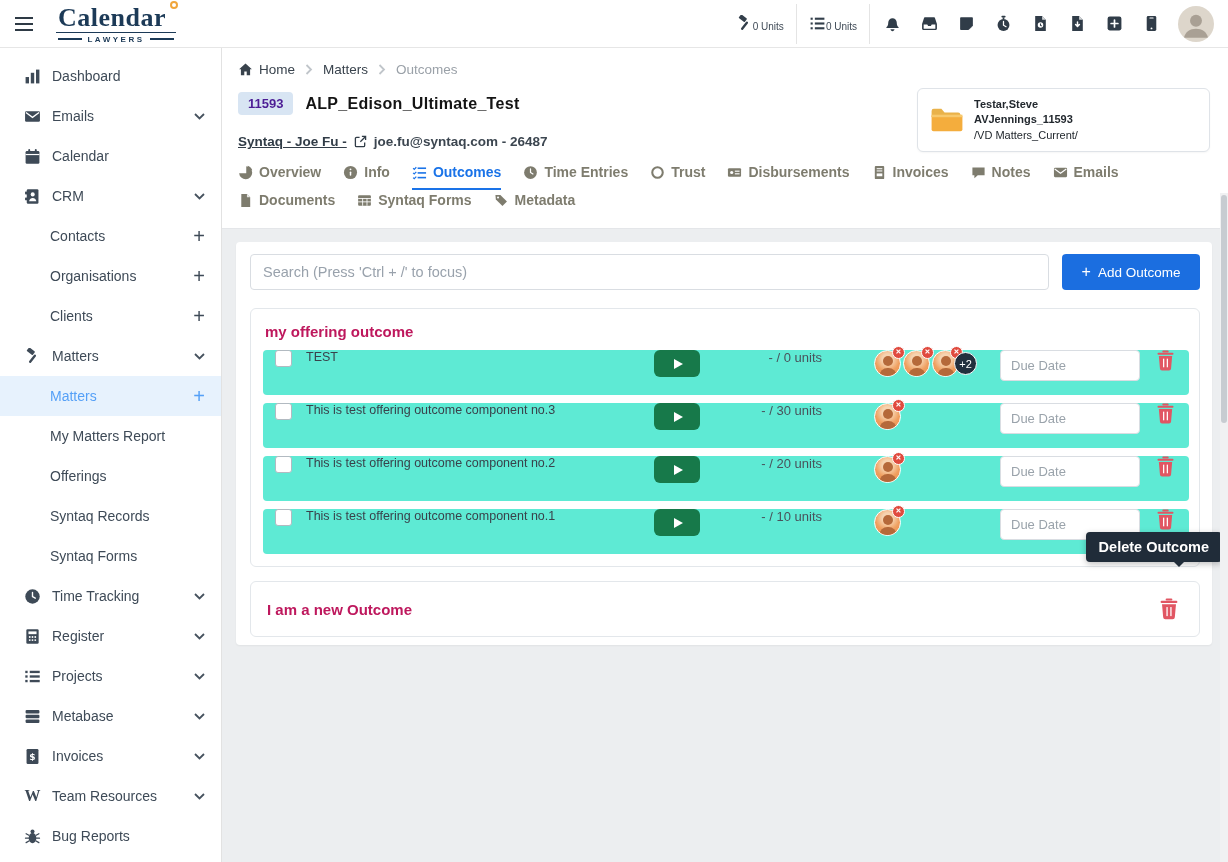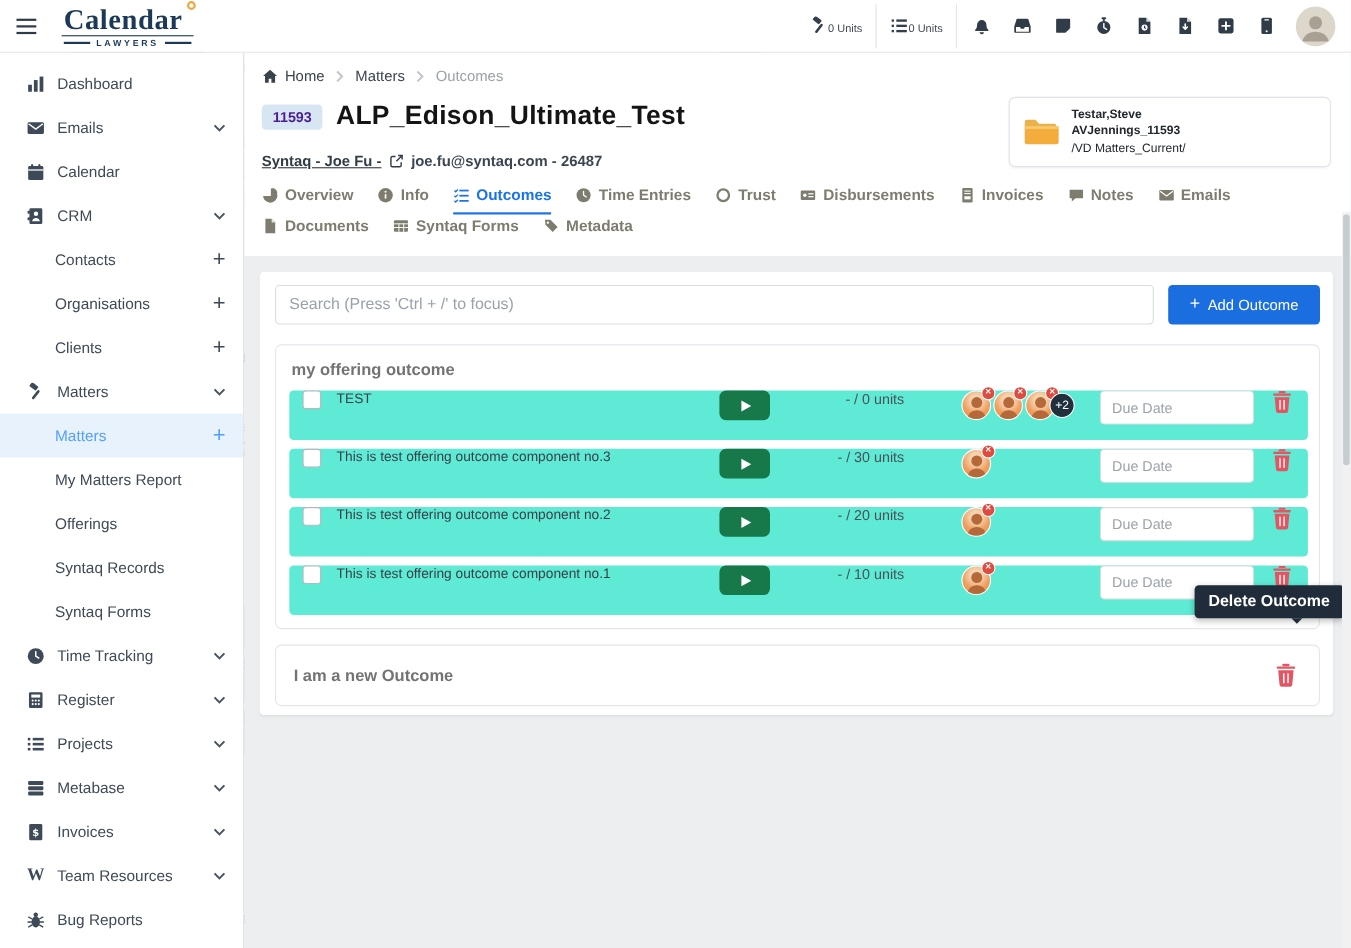--- a/index.html
+++ b/index.html
@@ -46,21 +46,21 @@
   .main { position:fixed; left:222px; top:48px; right:0; bottom:0; background:#eceef0; overflow:hidden; }
   .page-head { background:#fff; padding:14px 18px 0 16px; border-bottom:1px solid #e4e6e9; position:relative; }
 
   .breadcrumb { display:flex; align-items:center; gap:10px; font-size:13.5px; color:#39434d; }
   .breadcrumb .sep { color:#c0c5ca; display:flex; }
   .crumb { display:flex; align-items:center; gap:6px; cursor:pointer; }
   .crumb.muted { color:#9aa1a8; cursor:default; }
 
   .matter-row { display:flex; align-items:center; gap:12px; margin-top:15px; }
   .matter-badge { background:#d8e5f3; color:#4c1d95; font-size:13px; font-weight:700; padding:4px 10px; border-radius:4px; }
-  .matter-title { font-size:24px; font-weight:700; color:#141414; letter-spacing:.3px; }
+  .matter-title { font-size:16px; font-weight:700; color:#141414; letter-spacing:.3px; }
 
   .contact-row { display:flex; align-items:center; gap:7px; margin-top:19px; font-size:13.5px; color:#313c47; }
   .contact-link { font-weight:700; text-decoration:underline; cursor:pointer; color:#313c47; }
   .contact-detail { font-weight:600; color:#3c4650; }
 
   .folder-card { position:absolute; top:40px; right:18px; width:293px; background:#fff;
                  border:1px solid #dfe3e8; border-radius:6px; padding:8px 12px; display:flex;
                  align-items:center; gap:10px; box-shadow:0 1px 2px rgba(0,0,0,.04); cursor:pointer; }
   .folder-lines { font-size:11px; color:#22282e; line-height:1.4; }
   .folder-lines .b { font-weight:700; }
@@ -77,21 +77,21 @@
   .board { background:#fff; border-radius:4px; padding:12px 12px 8px 14px; box-shadow:0 1px 2px rgba(0,0,0,.05); }
   .toolbar { display:flex; gap:13px; }
   .search { flex:1; height:36px; border:1px solid #d9dde2; border-radius:4px; padding:0 12px;
             font-size:14.5px; color:#333; outline:none; font-family:inherit; background:#fff; }
   .search::placeholder { color:#99a2ac; }
   .add-btn { width:138px; height:36px; background:#1b6ee0; color:#fff; border:none; border-radius:4px;
              font-size:13.5px; display:flex; align-items:center; justify-content:center; gap:7px; cursor:pointer; }
   .add-btn .plus-glyph { font-size:16px; line-height:1; }
 
   .group-card { border:1px solid #e3e7eb; border-radius:6px; margin-top:18px; padding:12px 10px 12px 12px; }
-  .group-title { font-size:15px; font-weight:700; color:#737373; margin:2px 2px 10px; }
+  .group-title { font-size:15px; font-weight:700; color:#be185d; margin:2px 2px 10px; }
 
   .o-row { display:flex; align-items:flex-start; background:#5eead4; border-radius:4px; height:45px;
            padding:0 8px 0 12px; margin-top:8px; }
   .o-check { width:17px; height:17px; border:1.5px solid #b2bac1; border-radius:3px; background:#fff; flex:none; cursor:pointer; }
   .o-label { font-size:12.5px; color:#39424b; margin-left:14px; flex:1; }
   .play-btn { width:46px; height:27px; background:#17794a; border:none; border-radius:6px;
               display:flex; align-items:center; justify-content:center; flex:none; cursor:pointer; }
   .play-tri { width:0; height:0; border-left:9px solid #fff; border-top:5.5px solid transparent; border-bottom:5.5px solid transparent; margin-left:2px; }
   .o-units { width:150px; text-align:right; padding-right:28px; font-size:13px; color:#49525b; flex:none; }
   .o-avatars { width:150px; display:flex; align-items:center; padding-left:24px; flex:none; }

